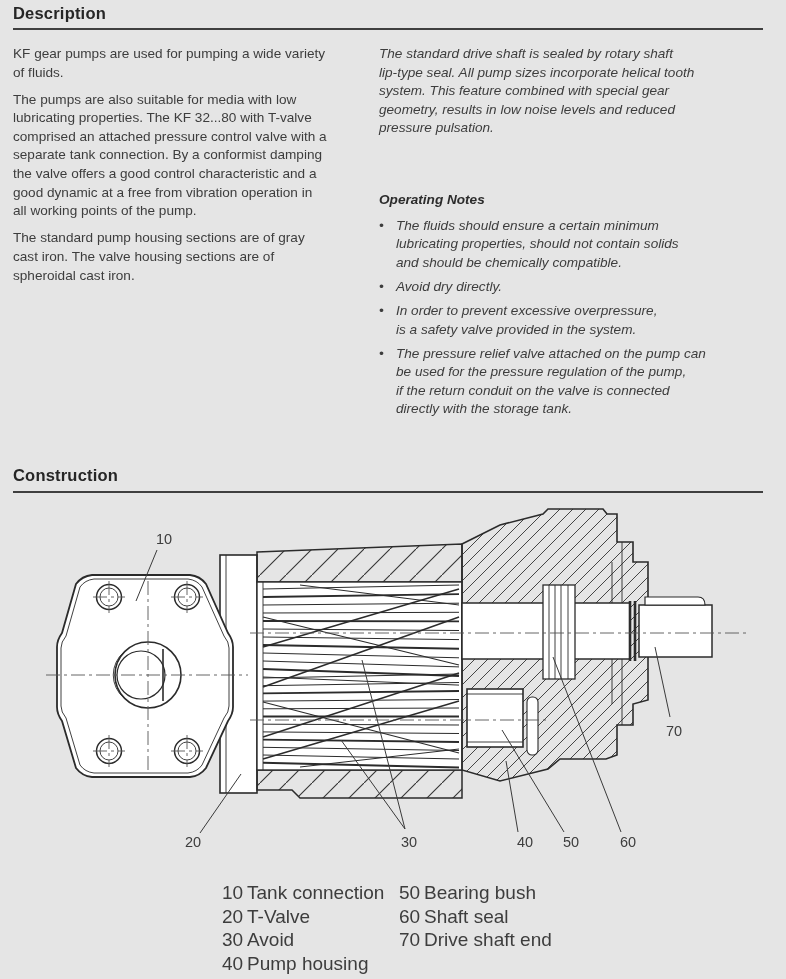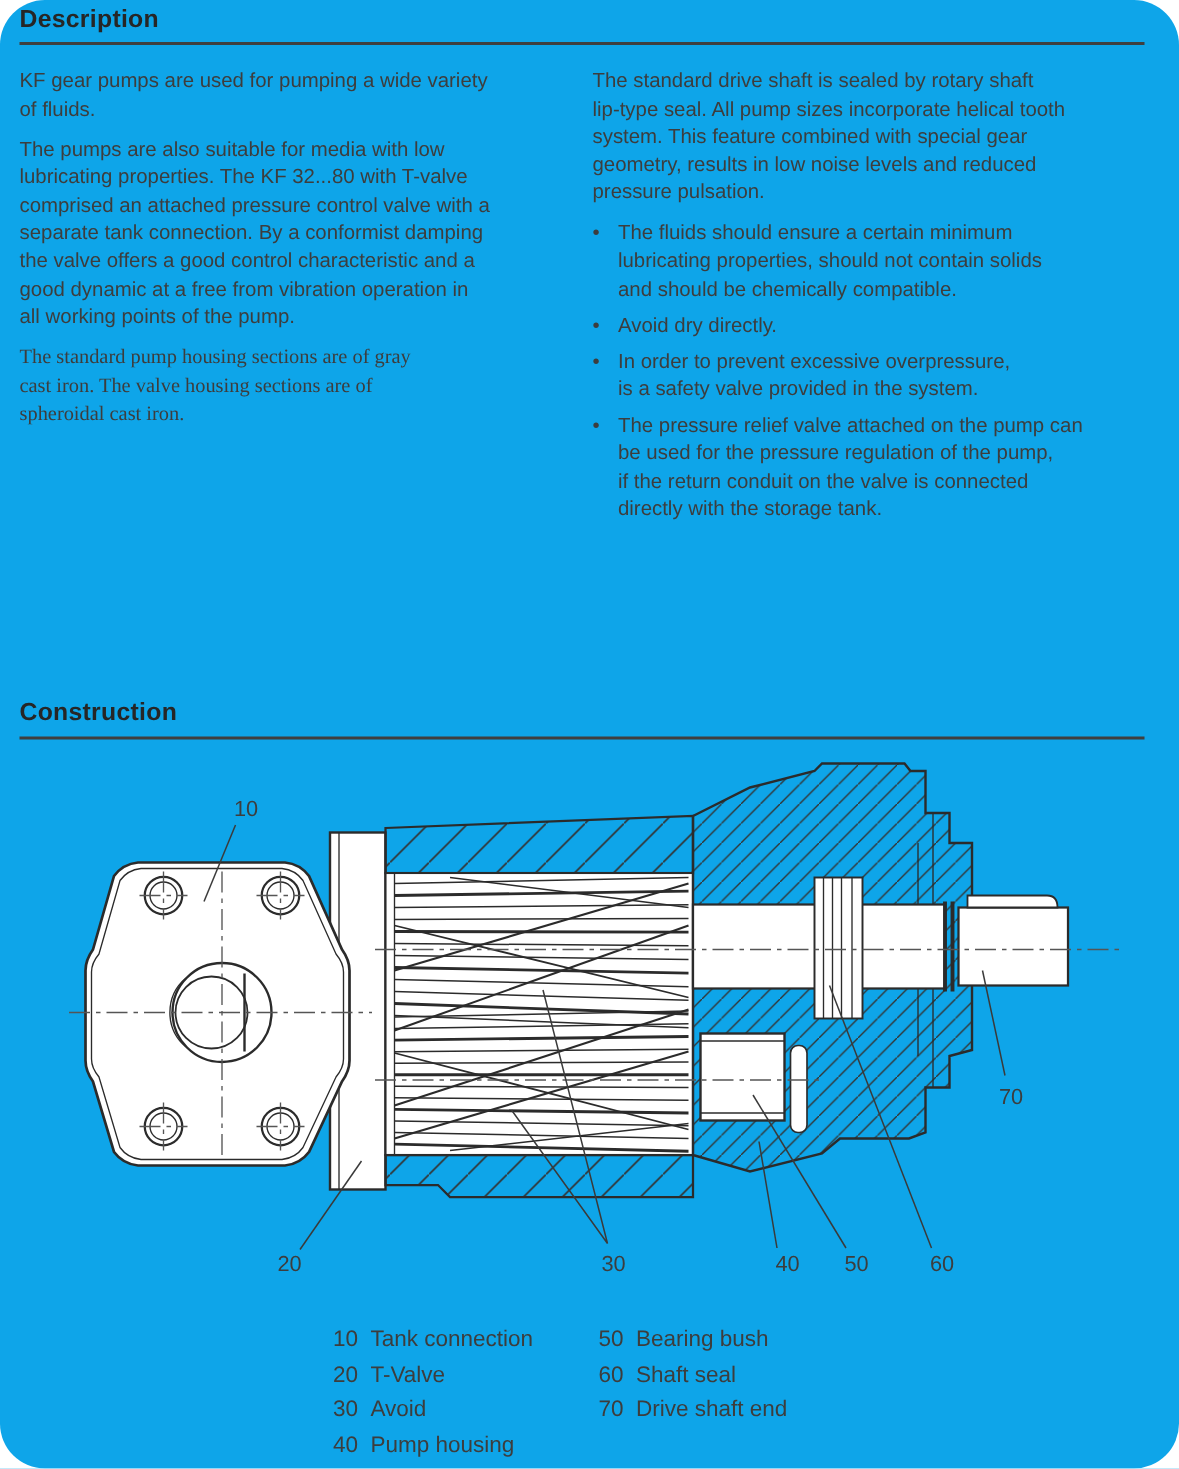--- a/index.html
+++ b/index.html
@@ -1,30 +1,30 @@
 <!DOCTYPE html>
 <html><head>
 <meta charset="utf-8">
 <style>
   html,body{margin:0;padding:0;background:#ffffff;}
-  .page{position:relative;width:786px;height:979px;background:#0ea5e9;overflow:hidden;
-        font-family:"Liberation Sans","DejaVu Sans",sans-serif;color:#3d3d3d;border-radius:30px;}
+  .page{position:relative;width:786px;height:979px;background:#e5e5e5;overflow:hidden;
+        font-family:"Liberation Sans","DejaVu Sans",sans-serif;color:#3d3d3d;}
   .sec-title{position:absolute;left:13px;font-size:16.5px;font-weight:bold;color:#262626;letter-spacing:.2px;}
   .rule{position:absolute;left:13px;width:750px;height:2.2px;background:#3f3f3f;}
   .col{position:absolute;top:45px;font-size:13.6px;line-height:18.6px;}
   .col-left{left:13px;width:360px;}
-  .col-right{left:395px;width:370px;}
+  .col-right{left:379px;width:370px;font-style:italic;}
   .para{margin:0 0 8.5px 0;white-space:pre-line;}
-  .para.m0{margin-bottom:16px;font-family:Liberation Serif, serif;}
+  .para.m0{margin-bottom:16px;}
   .subhead{margin:53px 0 7px 0;font-weight:bold;color:#2c2c2c;font-size:13.6px;}
   .bullet-row{display:flex;margin:0 0 5.5px 0;}
   .bullet-mark{width:17px;flex:0 0 17px;}
   .bullet-text{flex:1;white-space:pre-line;}
   .drawing{position:absolute;left:0;top:497px;}
-  .legend{position:absolute;top:881px;font-size:15px;line-height:23.6px;color:#3d3d3d;}
+  .legend{position:absolute;top:881px;font-size:19px;line-height:23.6px;color:#3d3d3d;}
   .legend-col1{left:222px;}
   .legend-col2{left:399px;}
   .legend-row{white-space:nowrap;}
   .legend-num{display:inline-block;width:25px;}
 </style>
 </head>
 <body>
 
 <div class="page">
 
@@ -45,20 +45,21 @@
 cast iron. The valve housing sections are of
 spheroidal cast iron.</p>
   </div>
 
   <div class="col col-right">
     <p class="para">The standard drive shaft is sealed by rotary shaft
 lip-type seal. All pump sizes incorporate helical tooth
 system. This feature combined with special gear
 geometry, results in low noise levels and reduced
 pressure pulsation.</p>
+    <div class="subhead">Operating Notes</div>
     <div class="bullet-row">
       <span class="bullet-mark">•</span>
       <span class="bullet-text">The fluids should ensure a certain minimum
 lubricating properties, should not contain solids
 and should be chemically compatible.</span>
     </div>
     <div class="bullet-row">
       <span class="bullet-mark">•</span>
       <span class="bullet-text">Avoid dry directly.</span>
     </div>

